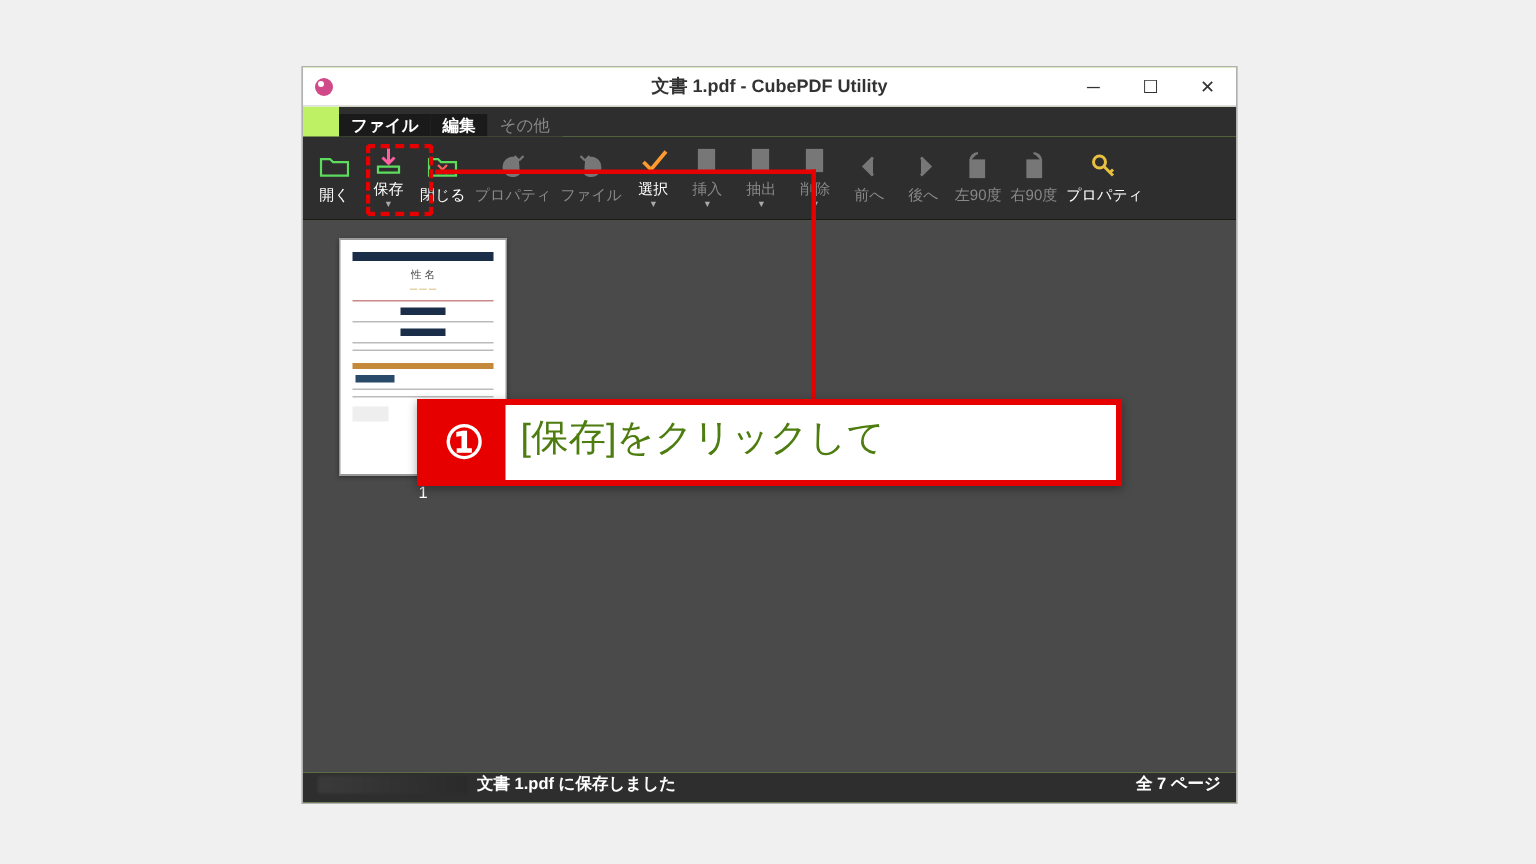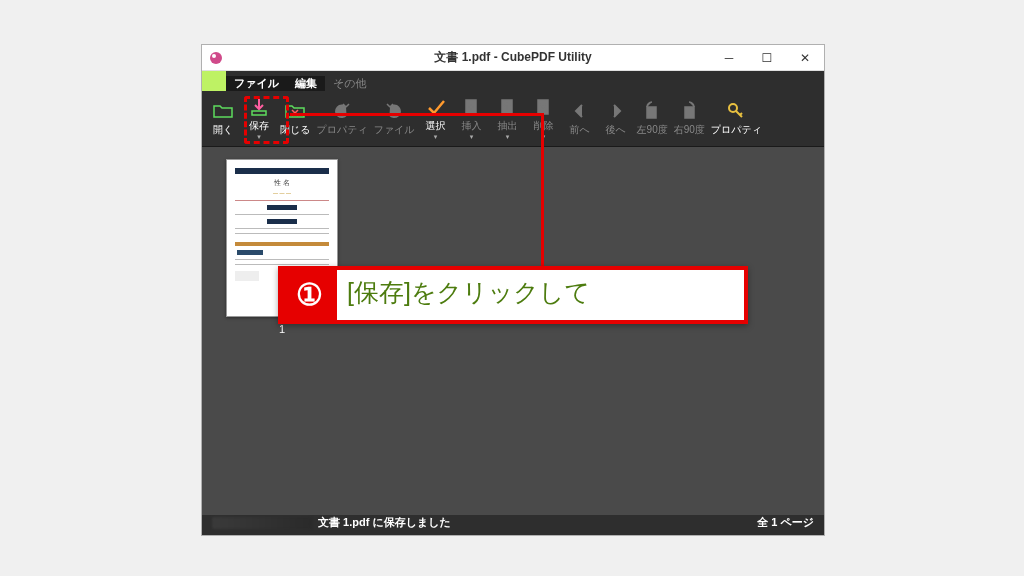--- a/index.html
+++ b/index.html
@@ -388,21 +388,21 @@
       </div>
       <div class="pgnum">1</div>
     </div>
   </div>
 
   <div class="statusbar">
     <div class="sl">
       <div class="status-left-blur"></div>
       <span class="status-msg">文書 1.pdf に保存しました</span>
     </div>
-    <span class="status-right">全 1 ページ</span>
+    <span class="status-right">全 7 ページ</span>
   </div>
 </div>
 
 <div class="highlight-box"></div>
 <div class="callout-line1"></div>
 <div class="callout-line2"></div>
 <div class="callout">
   <div class="badge">①</div>
   <div class="ctext">
     <span>[保存]をクリックして</span><br>

